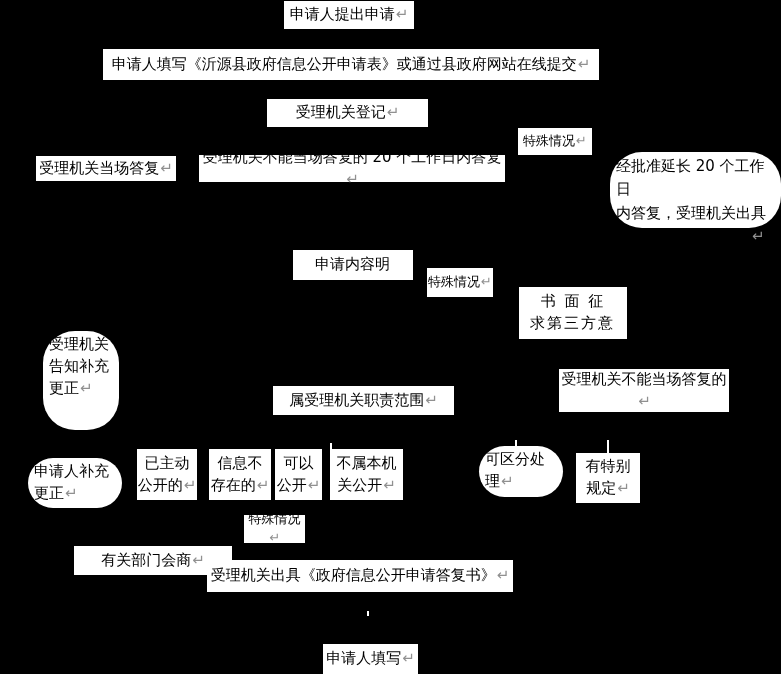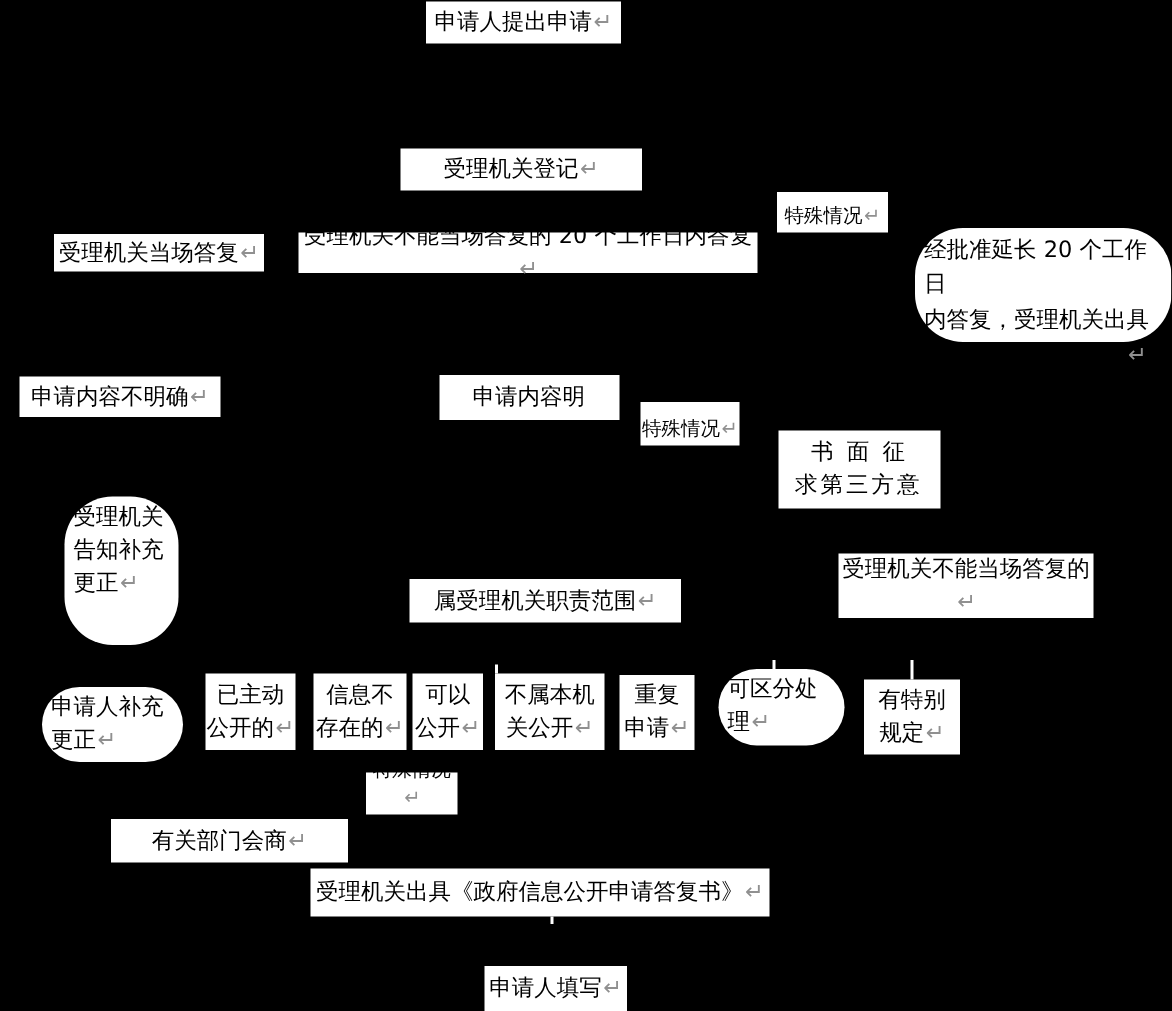--- a/index.html
+++ b/index.html
@@ -18,41 +18,44 @@
     line-height:1.45;
     display:flex;
     align-items:center;
     justify-content:center;
     box-sizing:border-box;
     text-align:center;
   }
   .box .inner{display:inline;}
   .box .txt{white-space:pre-line;}
   .box .mark{color:#909090;margin-left:1px;}
-  .small{font-size:13px;align-items:flex-end;}
+  .small{font-size:13px;}
   .left{
     justify-content:flex-start;
     align-items:flex-start;
     text-align:left;
     padding:3px 6px;
     border-radius:32px;
   }
   .lh-tall{line-height:1.55;}
   .spread{letter-spacing:2px;}
   .tick{position:absolute;background:#fff;}
 </style>
 </head>
 <body>
 
 <div id="canvas">
 
   <div class="box" style="left:284px;top:1px;width:130px;height:28px">
     <span class="inner"><span class="txt">申请人提出申请</span><span class="mark">↵</span></span>
   </div>
 
+  <div class="box" style="left:103px;top:49px;width:496px;height:31px">
+    <span class="inner"><span class="txt">申请人填写《沂源县政府信息公开申请表》或通过县政府网站在线提交</span><span class="mark">↵</span></span>
+  </div>
 
   <div class="box" style="left:267px;top:99px;width:161px;height:28px">
     <span class="inner"><span class="txt">受理机关登记</span><span class="mark">↵</span></span>
   </div>
 
   <div class="box small" style="left:518px;top:128px;width:74px;height:27px">
     <span class="inner"><span class="txt">特殊情况</span><span class="mark">↵</span></span>
   </div>
 
   <div class="box" style="left:36px;top:156px;width:140px;height:25px">
@@ -62,23 +65,20 @@
   <div class="box" style="left:199px;top:155px;width:306px;height:27px">
     <span class="inner"><span class="txt">受理机关不能当场答复的 20 个工作日内答复</span><span class="mark">↵</span></span>
   </div>
 
   <div class="box left lh-tall" style="left:610px;top:152px;width:171px;height:76px">
     <span class="inner"><span class="txt">经批准延长 20 个工作日
 内答复，受理机关出具
 《延期答复告知书》</span><span class="mark">↵</span></span>
   </div>
 
-  <div class="box" style="left:13px;top:251px;width:134px;height:27px">
-    <span class="inner"><span class="txt">申请内容不明确</span><span class="mark">↵</span></span>
-  </div>
 
   <div class="box" style="left:293px;top:250px;width:120px;height:30px">
     <span class="inner"><span class="txt">申请内容明</span><span class="mark"></span></span>
   </div>
 
   <div class="box small" style="left:427px;top:268px;width:66px;height:29px">
     <span class="inner"><span class="txt">特殊情况</span><span class="mark">↵</span></span>
   </div>
 
   <div class="box spread" style="left:519px;top:287px;width:108px;height:52px">
@@ -118,45 +118,41 @@
   <div class="box" style="left:275px;top:449px;width:47px;height:51px">
     <span class="inner"><span class="txt">可以
 公开</span><span class="mark">↵</span></span>
   </div>
 
   <div class="box" style="left:330px;top:449px;width:73px;height:51px">
     <span class="inner"><span class="txt">不属本机
 关公开</span><span class="mark">↵</span></span>
   </div>
 
-  <div class="box" style="left:413px;top:450px;width:50px;height:50px">
-    <span class="inner"><span class="txt">重复
-申请</span><span class="mark">↵</span></span>
-  </div>
 
   <div class="box left" style="left:479px;top:446px;width:84px;height:51px">
     <span class="inner"><span class="txt">可区分处
 理</span><span class="mark">↵</span></span>
   </div>
 
   <div class="box" style="left:576px;top:453px;width:64px;height:50px">
     <span class="inner"><span class="txt">有特别
 规定</span><span class="mark">↵</span></span>
   </div>
 
 
   <div class="box small" style="left:244px;top:515px;width:61px;height:28px">
     <span class="inner"><span class="txt">特殊情况</span><span class="mark">↵</span></span>
   </div>
 
   <div class="box" style="left:74px;top:546px;width:158px;height:29px">
     <span class="inner"><span class="txt">有关部门会商</span><span class="mark">↵</span></span>
   </div>
 
-  <div class="box" style="left:207px;top:579px;width:306px;height:32px">
+  <div class="box" style="left:207px;top:560px;width:306px;height:32px">
     <span class="inner"><span class="txt">受理机关出具《政府信息公开申请答复书》</span><span class="mark">↵</span></span>
   </div>
 
   <div class="box" style="left:323px;top:644px;width:95px;height:30px">
     <span class="inner"><span class="txt">申请人填写</span><span class="mark">↵</span></span>
   </div>
 
   <div class="tick" style="left:515px;top:440px;width:2px;height:6px"></div>
   <div class="tick" style="left:607px;top:440px;width:2px;height:13px"></div>
   <div class="tick" style="left:330px;top:443px;width:2px;height:6px"></div>

